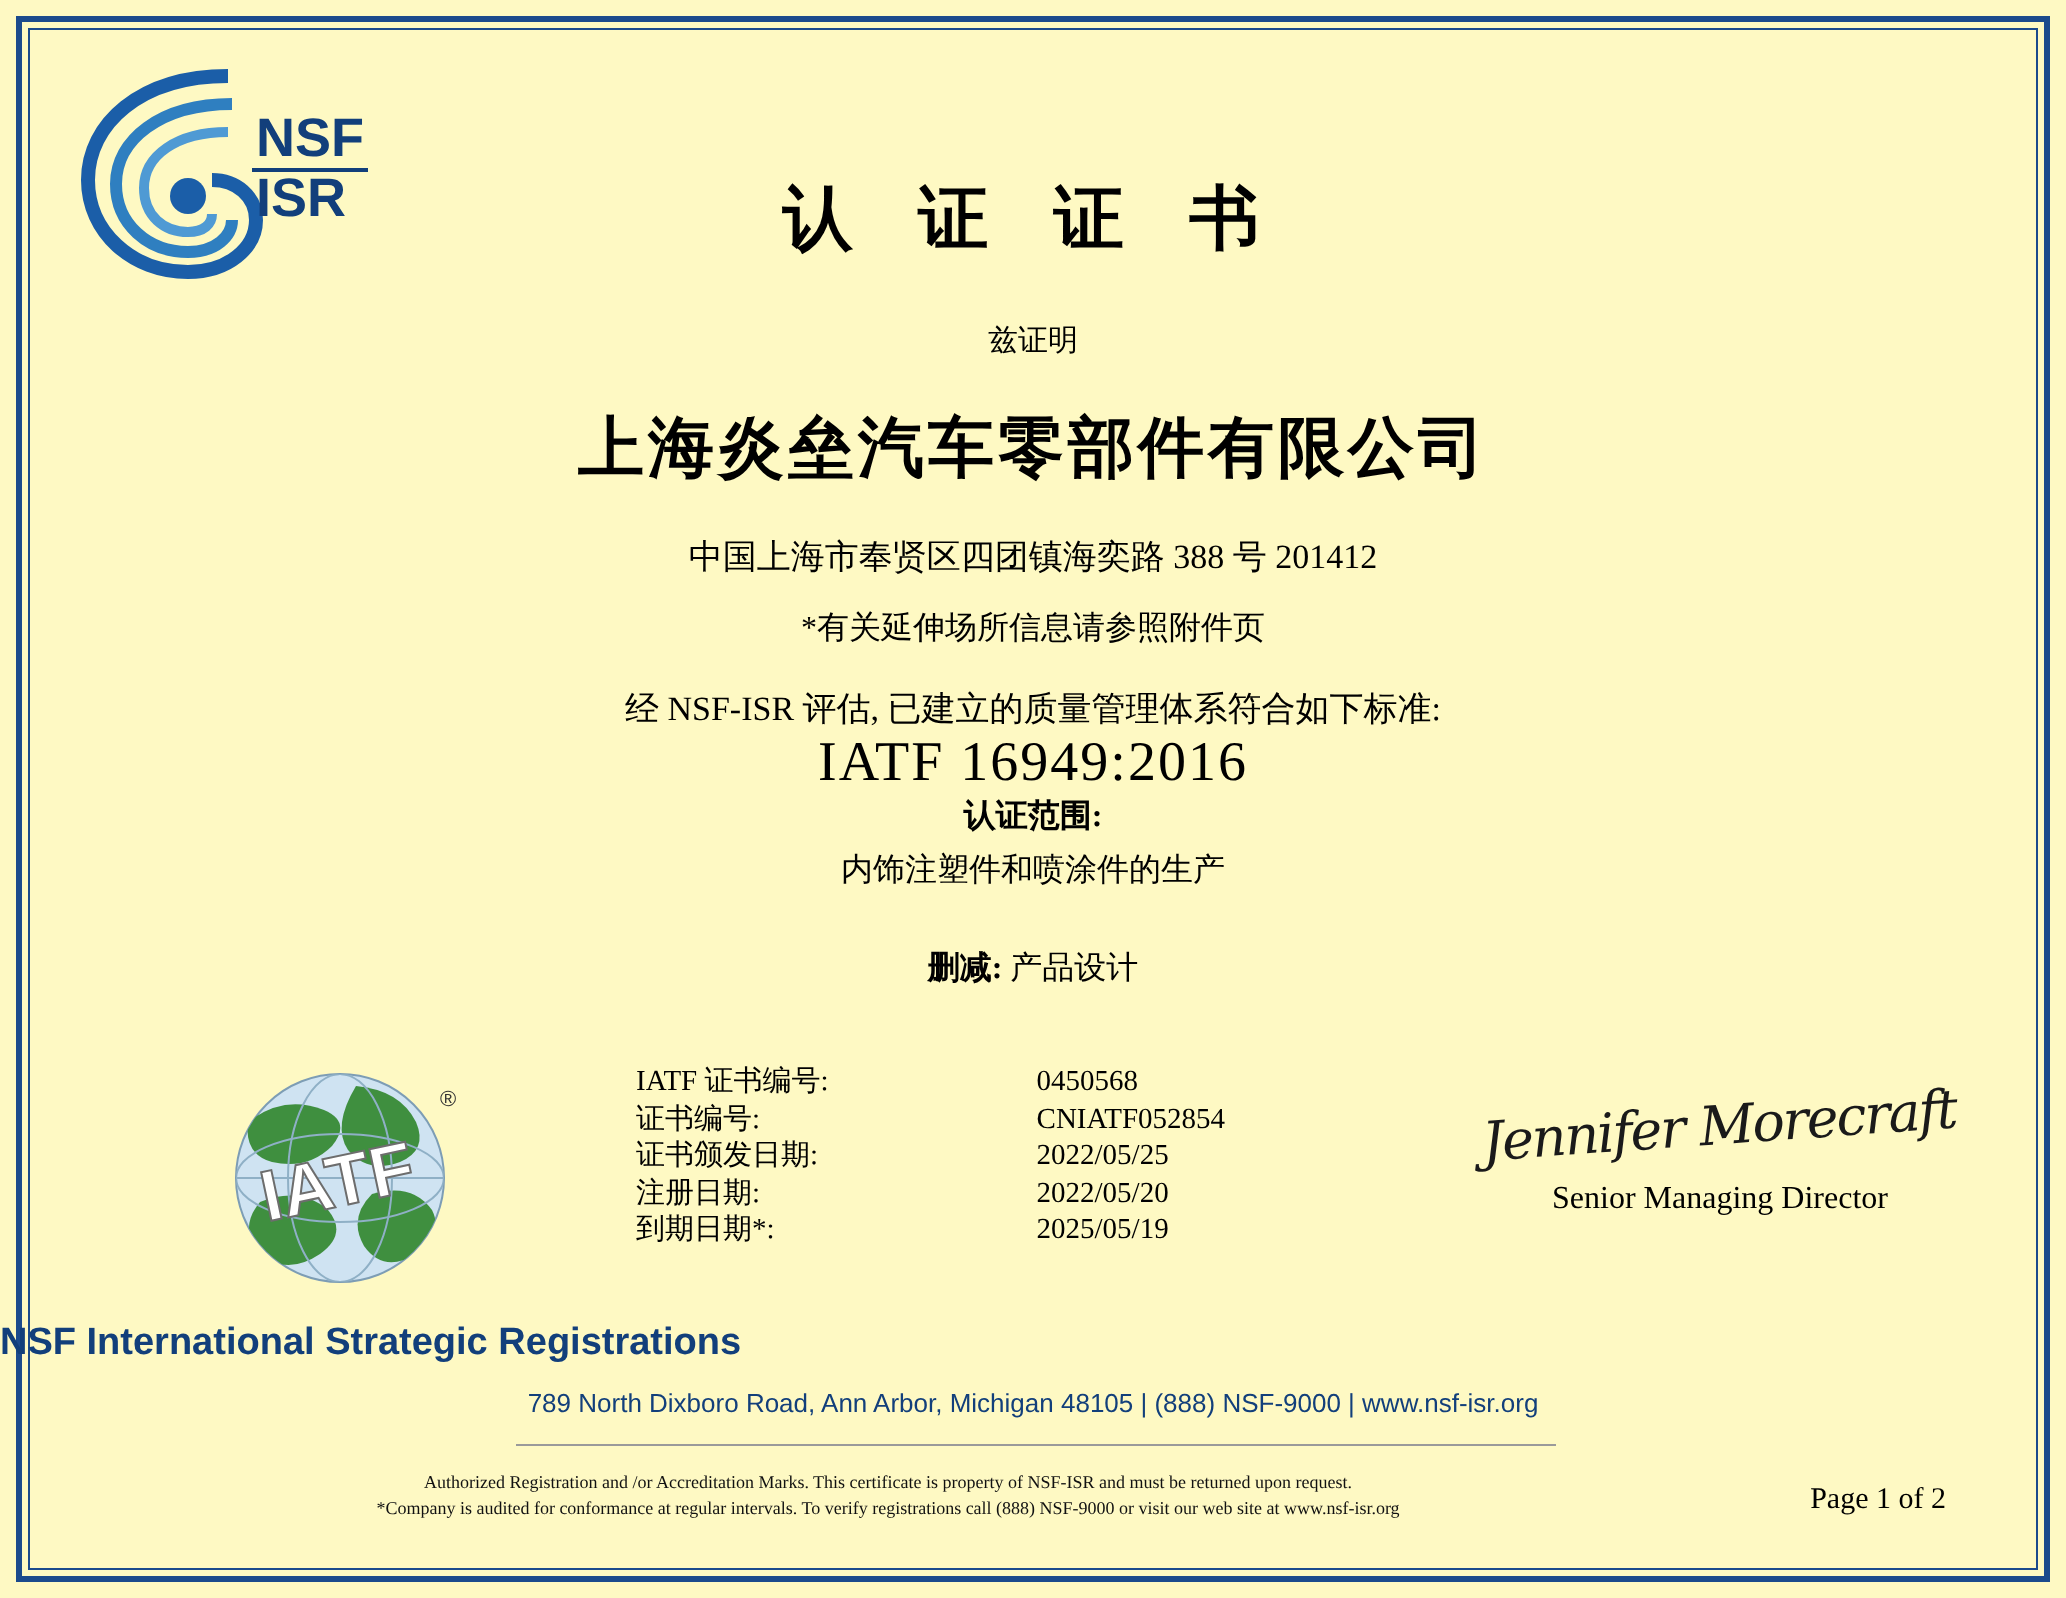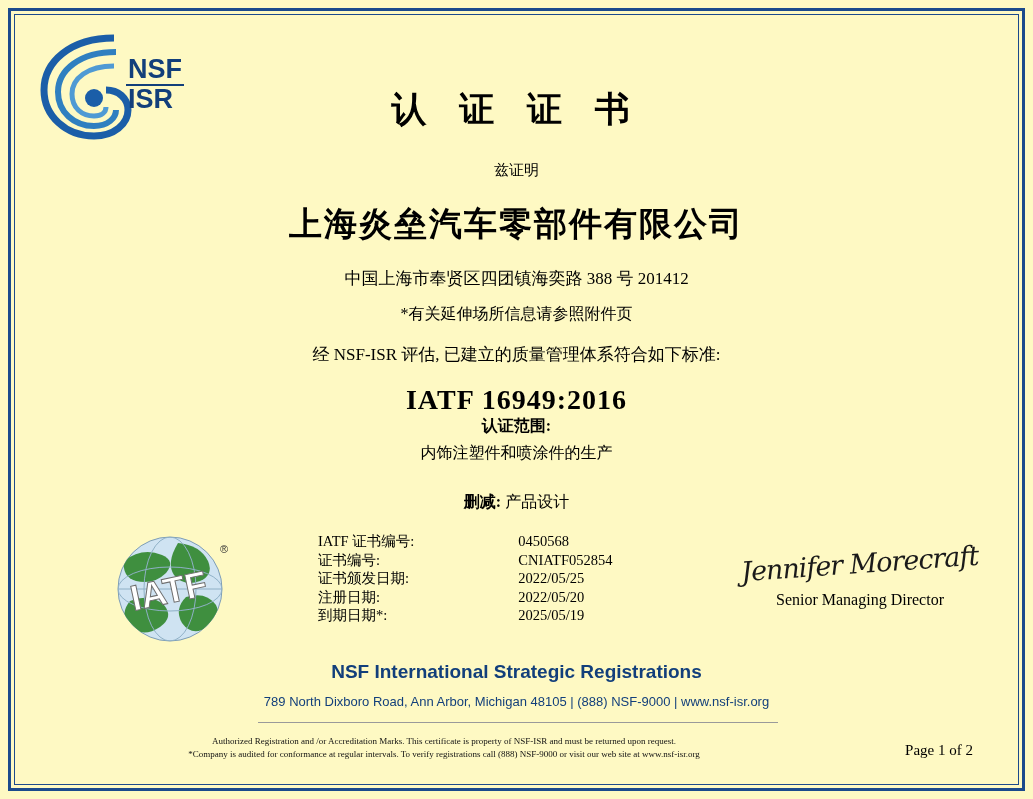--- a/index.html
+++ b/index.html
@@ -77,23 +77,22 @@
   }
   .note {
     margin-top: 14px;
     font-size: 16px;
   }
   .assessed {
     margin-top: 18px;
     font-size: 17px;
   }
   .standard {
-    margin-top: 18px;
     font-size: 28px;
-    font-weight: bold;
+    font-weight: normal;
     letter-spacing: 1px;
   }
   .scope-label {
     font-size: 16px;
     font-weight: bold;
   }
   .scope-text {
     margin-top: 6px;
     font-size: 16px;
   }
@@ -148,21 +147,20 @@
     margin-top: 10px;
     line-height: 20px;
   }
 
   
   .org-name {
     position: absolute;
     top: 661px;
     left: 0;
     width: 1033px;
-    text-align: center;
     font-family: "Liberation Sans", sans-serif;
     font-weight: bold;
     font-size: 19px;
     color: #123f7b;
   }
   .org-addr {
     position: absolute;
     top: 694px;
     left: 0;
     width: 1033px;

